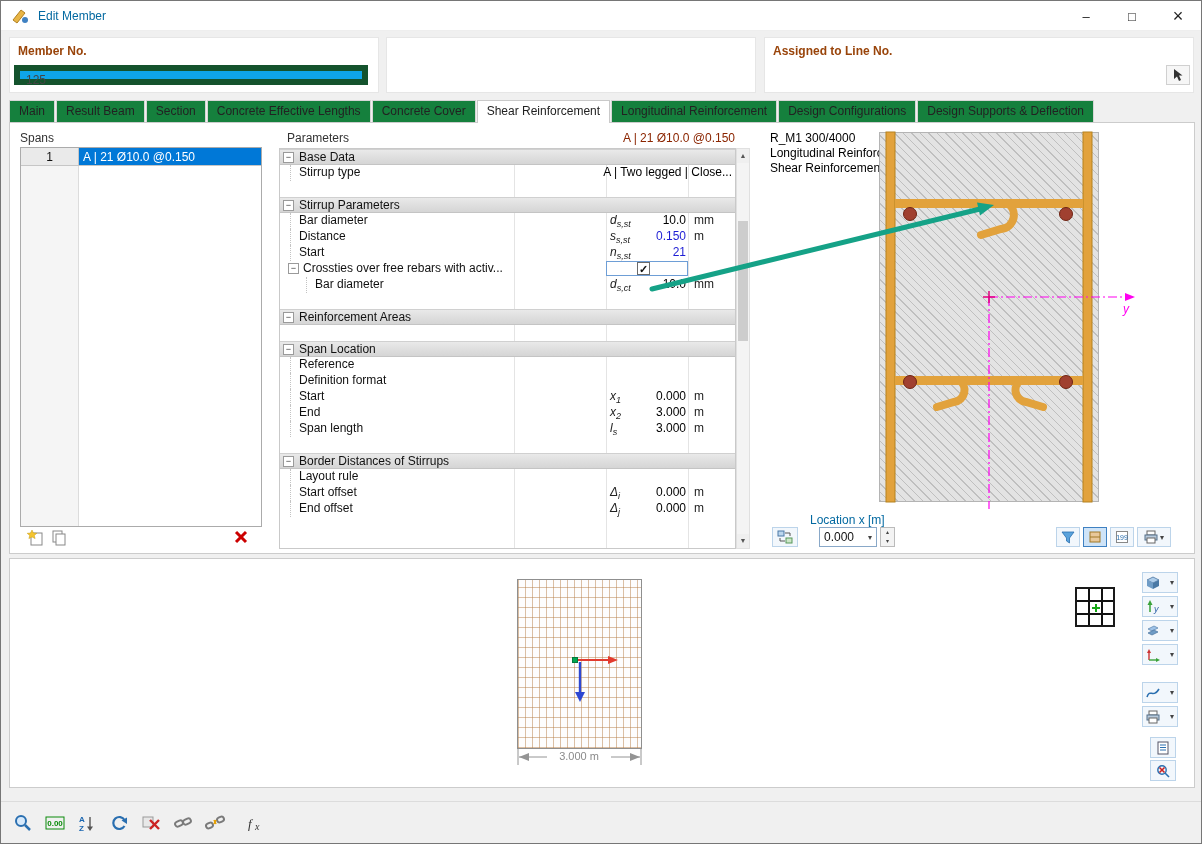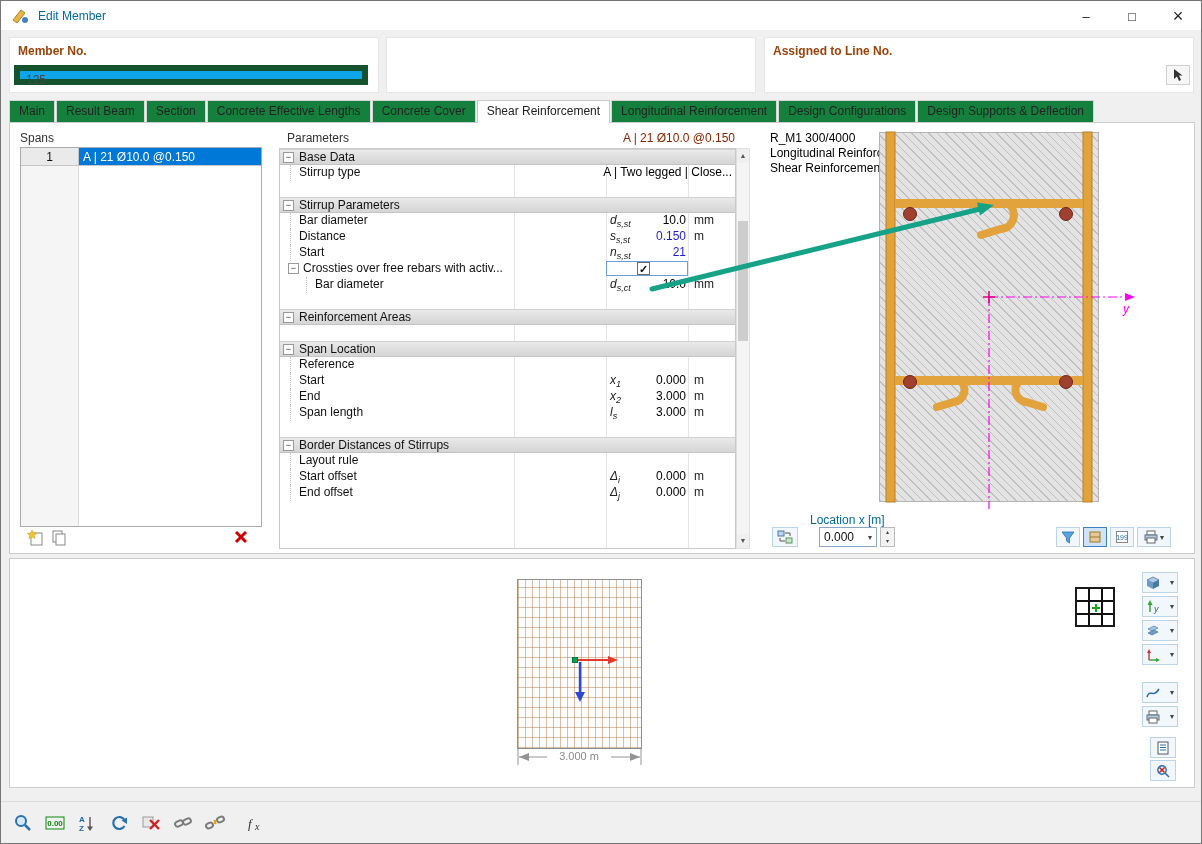--- a/index.html
+++ b/index.html
@@ -255,20 +255,24 @@
       <div class="prow psec">
           <span class="exp">−</span>
           <span class="lbl">Span Location</span>
         </div>
       <div class="prow">
           <span class="tree"></span>
           <span class="lbl">Reference</span>
         </div>
       <div class="prow">
           <span class="tree"></span>
+          <span class="lbl">Definition format</span>
+        </div>
+      <div class="prow">
+          <span class="tree"></span>
           <span class="lbl">Start</span>
           <span class="ps"><span>x</span><sub>1</sub></span>
           <span class="pv">0.000</span>
           <span class="pu">m</span>
         </div>
       <div class="prow">
           <span class="tree"></span>
           <span class="lbl">End</span>
           <span class="ps"><span>x</span><sub>2</sub></span>
           <span class="pv">3.000</span>

